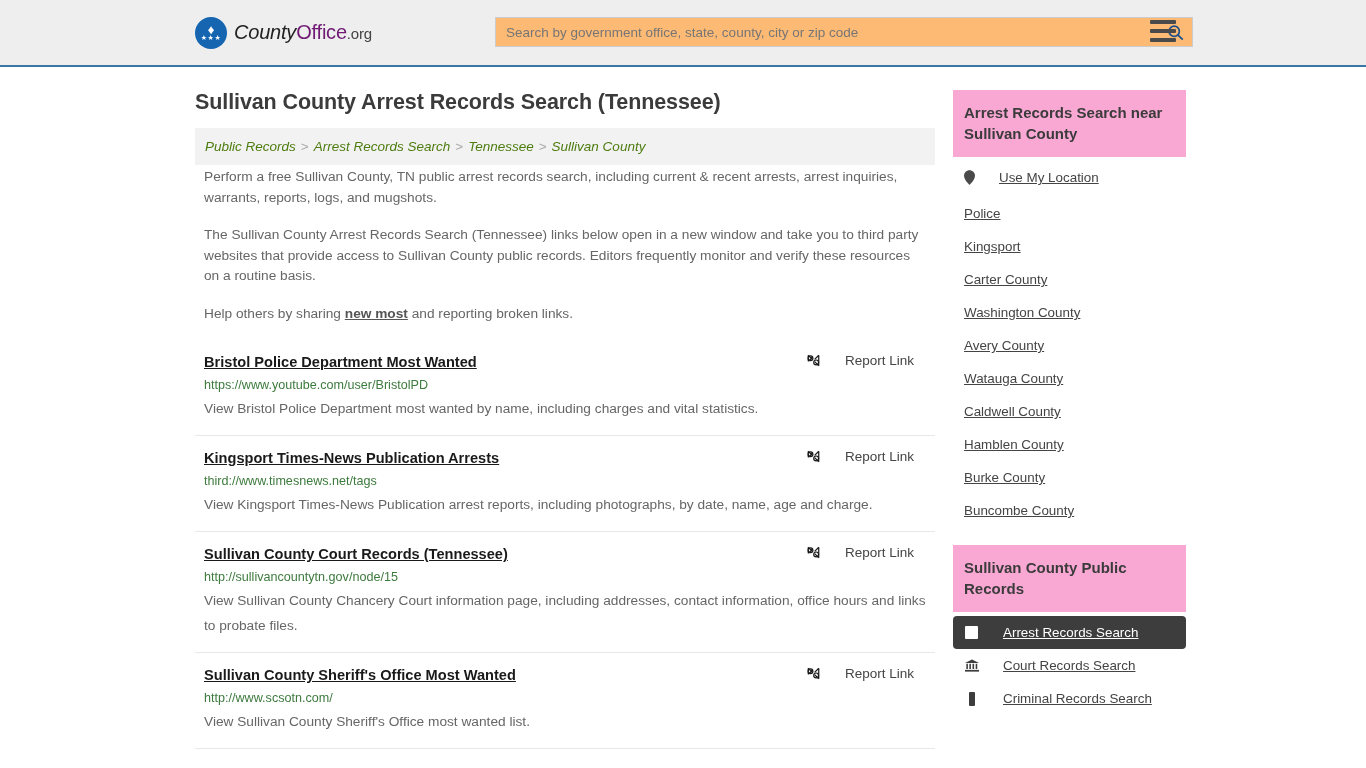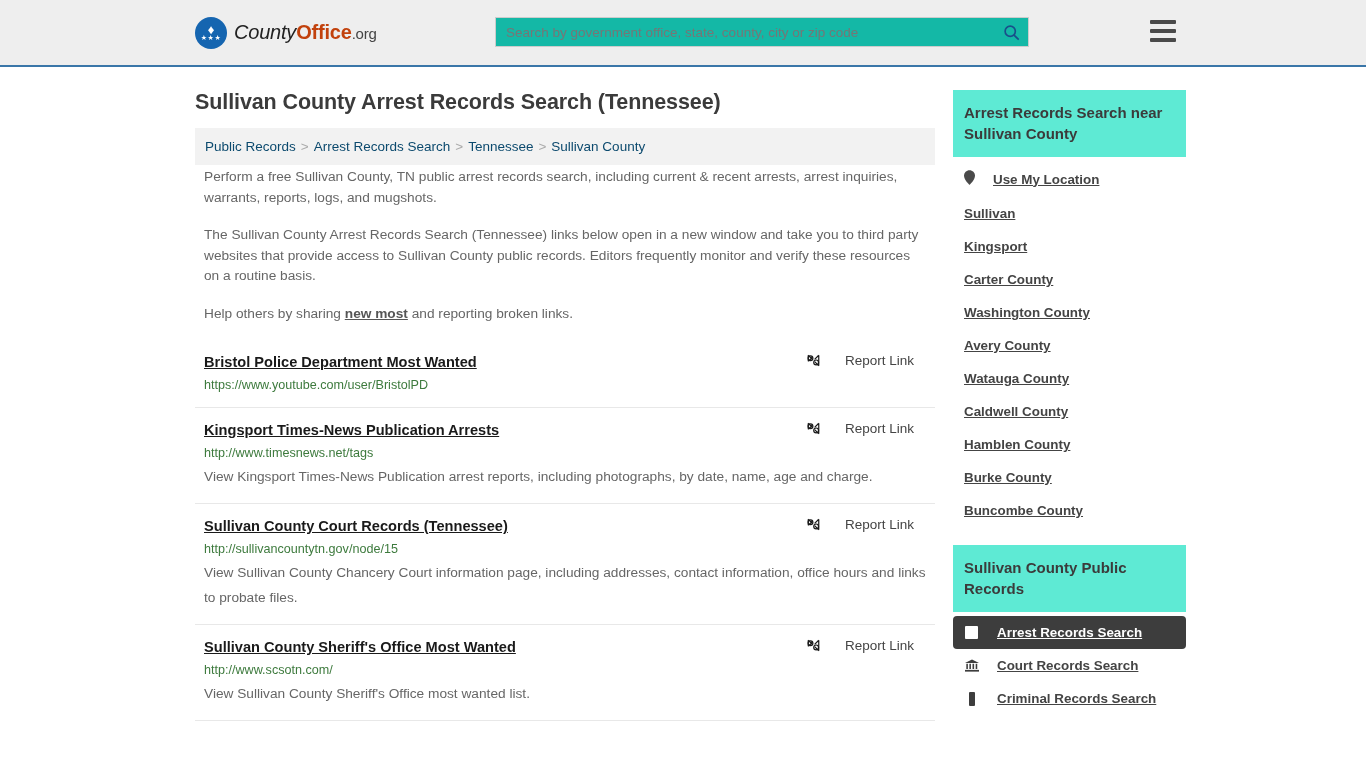--- a/index.html
+++ b/index.html
@@ -48,31 +48,31 @@
     font-size: 7px;
     line-height: 8px;
     letter-spacing: 0.5px;
   }
   .logo-text {
     font-size: 20px;
     color: #222222;
     letter-spacing: -0.2px;
     white-space: nowrap;
   }
-  .logo-text .bold { font-weight: bold; color: #c2410c; }
+  .logo-text .bold { font-weight: normal; color: #701a75; }
   .logo-text .county { color: #222222; font-style: italic; }
   .logo-text .org { font-size: 15px; color: #444444; }
 
   .search-wrap {
     position: absolute;
     left: 495px;
     top: 17px;
-    width: 534px;
+    width: 698px;
     height: 30px;
-    background: #14b8a6;
+    background: #fdba74;
     border: 1px solid #cccccc;
     display: flex;
     align-items: center;
   }
   .search-input {
     flex: 1;
     border: none;
     outline: none;
     height: 28px;
     padding: 0 10px;
@@ -124,22 +124,23 @@
     letter-spacing: -0.1px;
   }
 
   .breadcrumb {
     background: #f2f2f2;
     padding: 11px 10px;
     font-size: 13.5px;
     color: #555555;
   }
   .breadcrumb a {
-    color: #0c4a6e;
+    color: #4d7c0f;
     text-decoration: none;
+    font-style: italic;
   }
   .breadcrumb .sep { color: #aaaaaa; margin: 0 5px; }
 
   .intro p {
     font-size: 13.7px;
     line-height: 20.5px;
     color: #666666;
     margin: 17px 0 0 0;
     padding: 0 9px 0 9px;
   }
@@ -191,37 +192,35 @@
   .result-desc {
     font-size: 13.7px;
     color: #666666;
     line-height: 25px;
     margin-top: 3px;
   }
 
   
   .panel { margin-bottom: 18px; }
   .panel-header {
-    background: #5eead4;
+    background: #f9a8d4;
     padding: 12px 11px 13px 11px;
     font-size: 15px;
     font-weight: bold;
     color: #3b3b3b;
     line-height: 21px;
   }
   .panel-body { padding: 4px 0 0 0; }
   .side-link {
     display: flex;
-    align-items: center;
-    gap: 18px;
+    gap: 24px;
     padding: 9px 11px;
     font-size: 13.4px;
     color: #444444;
     cursor: pointer;
-    font-weight: bold;
   }
   .side-link .label { text-decoration: underline; }
   .side-link.active {
     background: #3d3d3d;
     border-radius: 4px;
   }
   .side-link.active .label { color: #ffffff; }
   .icon-pin { flex: none; }
   .icon-slot {
     width: 15px;
@@ -283,35 +282,36 @@
           <div class="report-link">
             <svg width="15" height="15" viewBox="0 0 20 20">
               <path d="M3 3 L8.5 8.5 M3 11 L8.5 6 M3 3 L3 11 M11.5 8.5 L17 3 M11.5 11.5 L17 17 M17 3 L17 17" fill="none" stroke="#1a1a1a" stroke-width="1.6"></path>
               <circle cx="6" cy="7" r="3.2" fill="none" stroke="#1a1a1a" stroke-width="1.6"></circle>
               <circle cx="13.5" cy="12.5" r="3.2" fill="none" stroke="#1a1a1a" stroke-width="1.6"></circle>
             </svg>
             <span>Report Link</span>
           </div>
         </div>
         <div class="result-url">https://www.youtube.com/user/BristolPD</div>
+        <div class="result-desc">View Bristol Police Department most wanted by name, including charges and vital statistics.</div>
       </div>
 
       <div class="result">
         <div class="result-head">
           <a class="result-title">Kingsport Times-News Publication Arrests</a>
           <div class="report-link">
             <svg width="15" height="15" viewBox="0 0 20 20">
               <path d="M3 3 L8.5 8.5 M3 11 L8.5 6 M3 3 L3 11 M11.5 8.5 L17 3 M11.5 11.5 L17 17 M17 3 L17 17" fill="none" stroke="#1a1a1a" stroke-width="1.6"></path>
               <circle cx="6" cy="7" r="3.2" fill="none" stroke="#1a1a1a" stroke-width="1.6"></circle>
               <circle cx="13.5" cy="12.5" r="3.2" fill="none" stroke="#1a1a1a" stroke-width="1.6"></circle>
             </svg>
             <span>Report Link</span>
           </div>
         </div>
-        <div class="result-url">http://www.timesnews.net/tags</div>
+        <div class="result-url">third://www.timesnews.net/tags</div>
         <div class="result-desc">View Kingsport Times-News Publication arrest reports, including photographs, by date, name, age and charge.</div>
       </div>
 
       <div class="result">
         <div class="result-head">
           <a class="result-title">Sullivan County Court Records (Tennessee)</a>
           <div class="report-link">
             <svg width="15" height="15" viewBox="0 0 20 20">
               <path d="M3 3 L8.5 8.5 M3 11 L8.5 6 M3 3 L3 11 M11.5 8.5 L17 3 M11.5 11.5 L17 17 M17 3 L17 17" fill="none" stroke="#1a1a1a" stroke-width="1.6"></path>
               <circle cx="6" cy="7" r="3.2" fill="none" stroke="#1a1a1a" stroke-width="1.6"></circle>
@@ -356,21 +356,21 @@
         <div class="side-link">
           <span class="icon-pin">
             <svg width="11" height="15" viewBox="0 0 12 16">
               <path d="M6 0 C2.7 0 0 2.7 0 6 C0 10.5 6 16 6 16 C6 16 12 10.5 12 6 C12 2.7 9.3 0 6 0 Z" fill="#4a4a4a"></path>
             </svg>
           </span>
           <span class="label">Use My Location</span>
         </div>
 
         <div class="side-link">
-          <span class="label">Sullivan</span>
+          <span class="label">Police</span>
         </div>
         <div class="side-link">
           <span class="label">Kingsport</span>
         </div>
         <div class="side-link">
           <span class="label">Carter County</span>
         </div>
         <div class="side-link">
           <span class="label">Washington County</span>
         </div>

